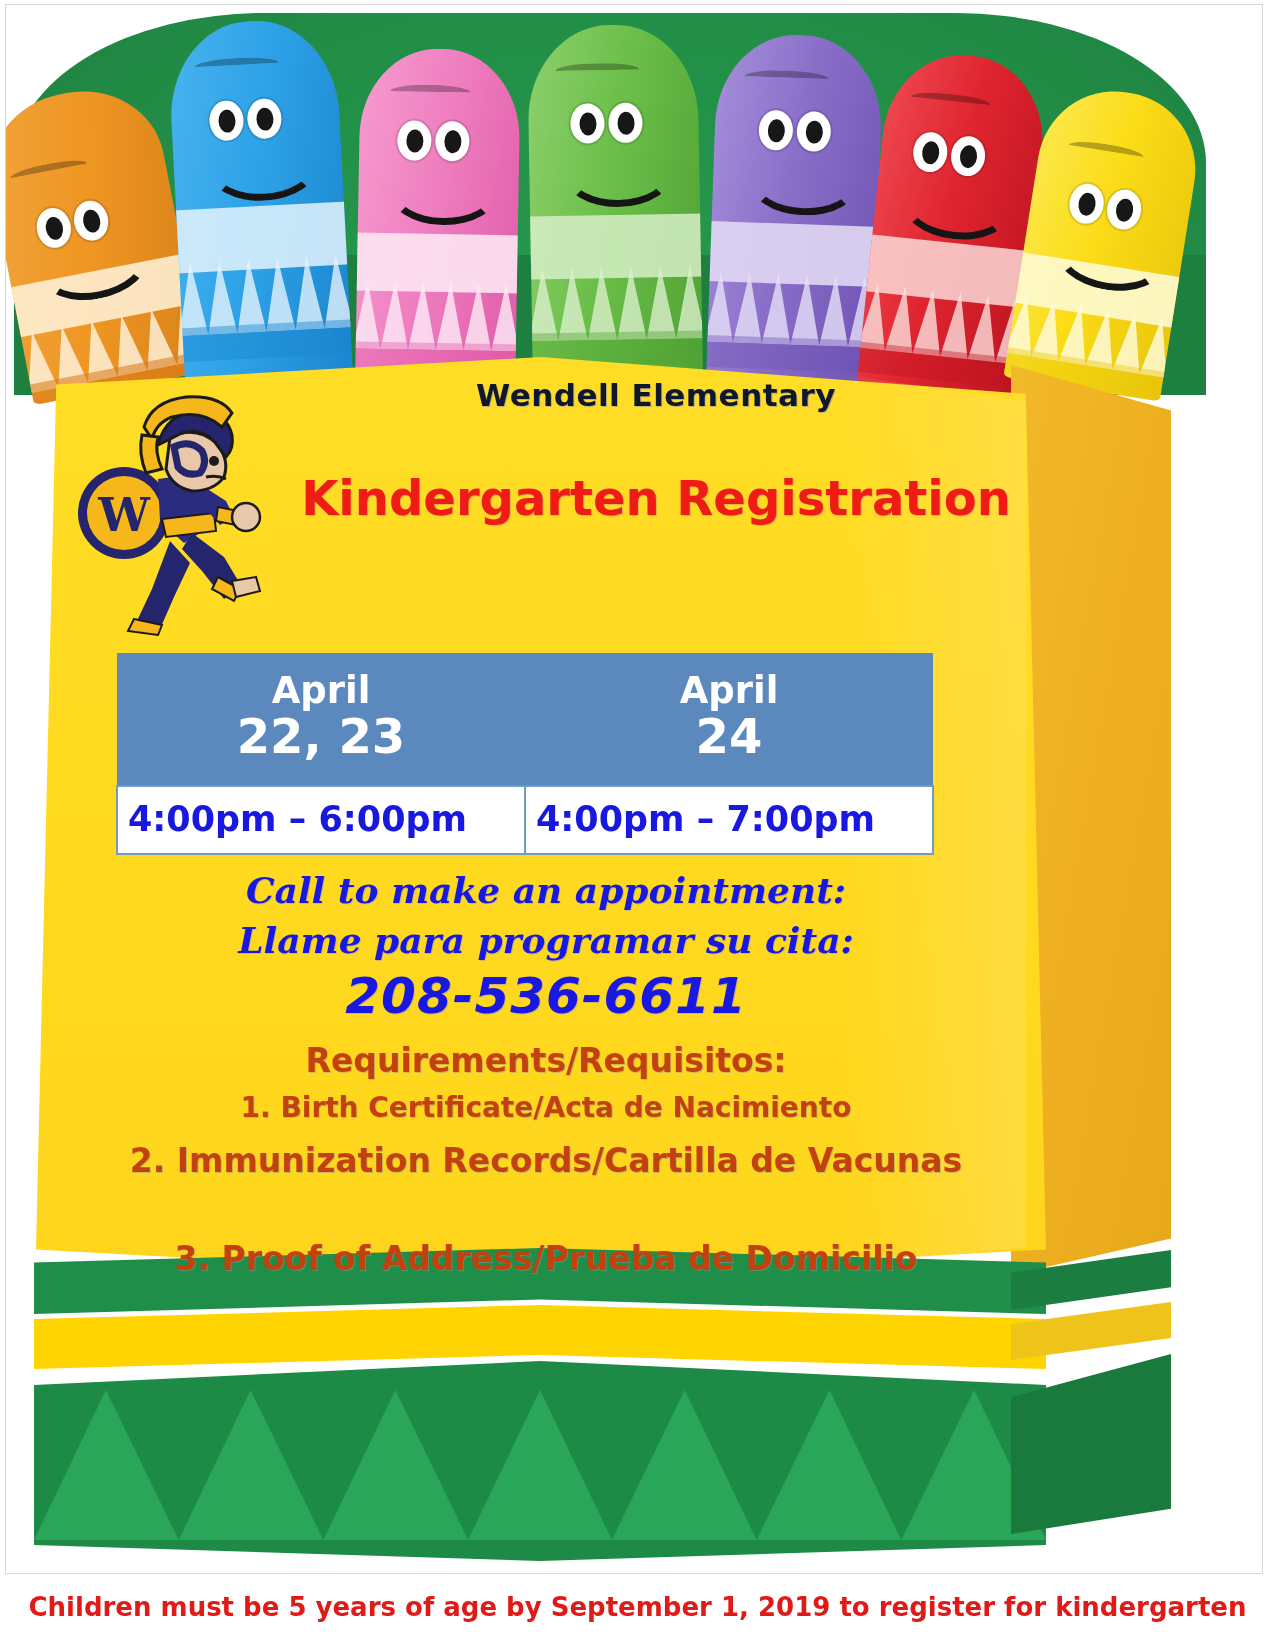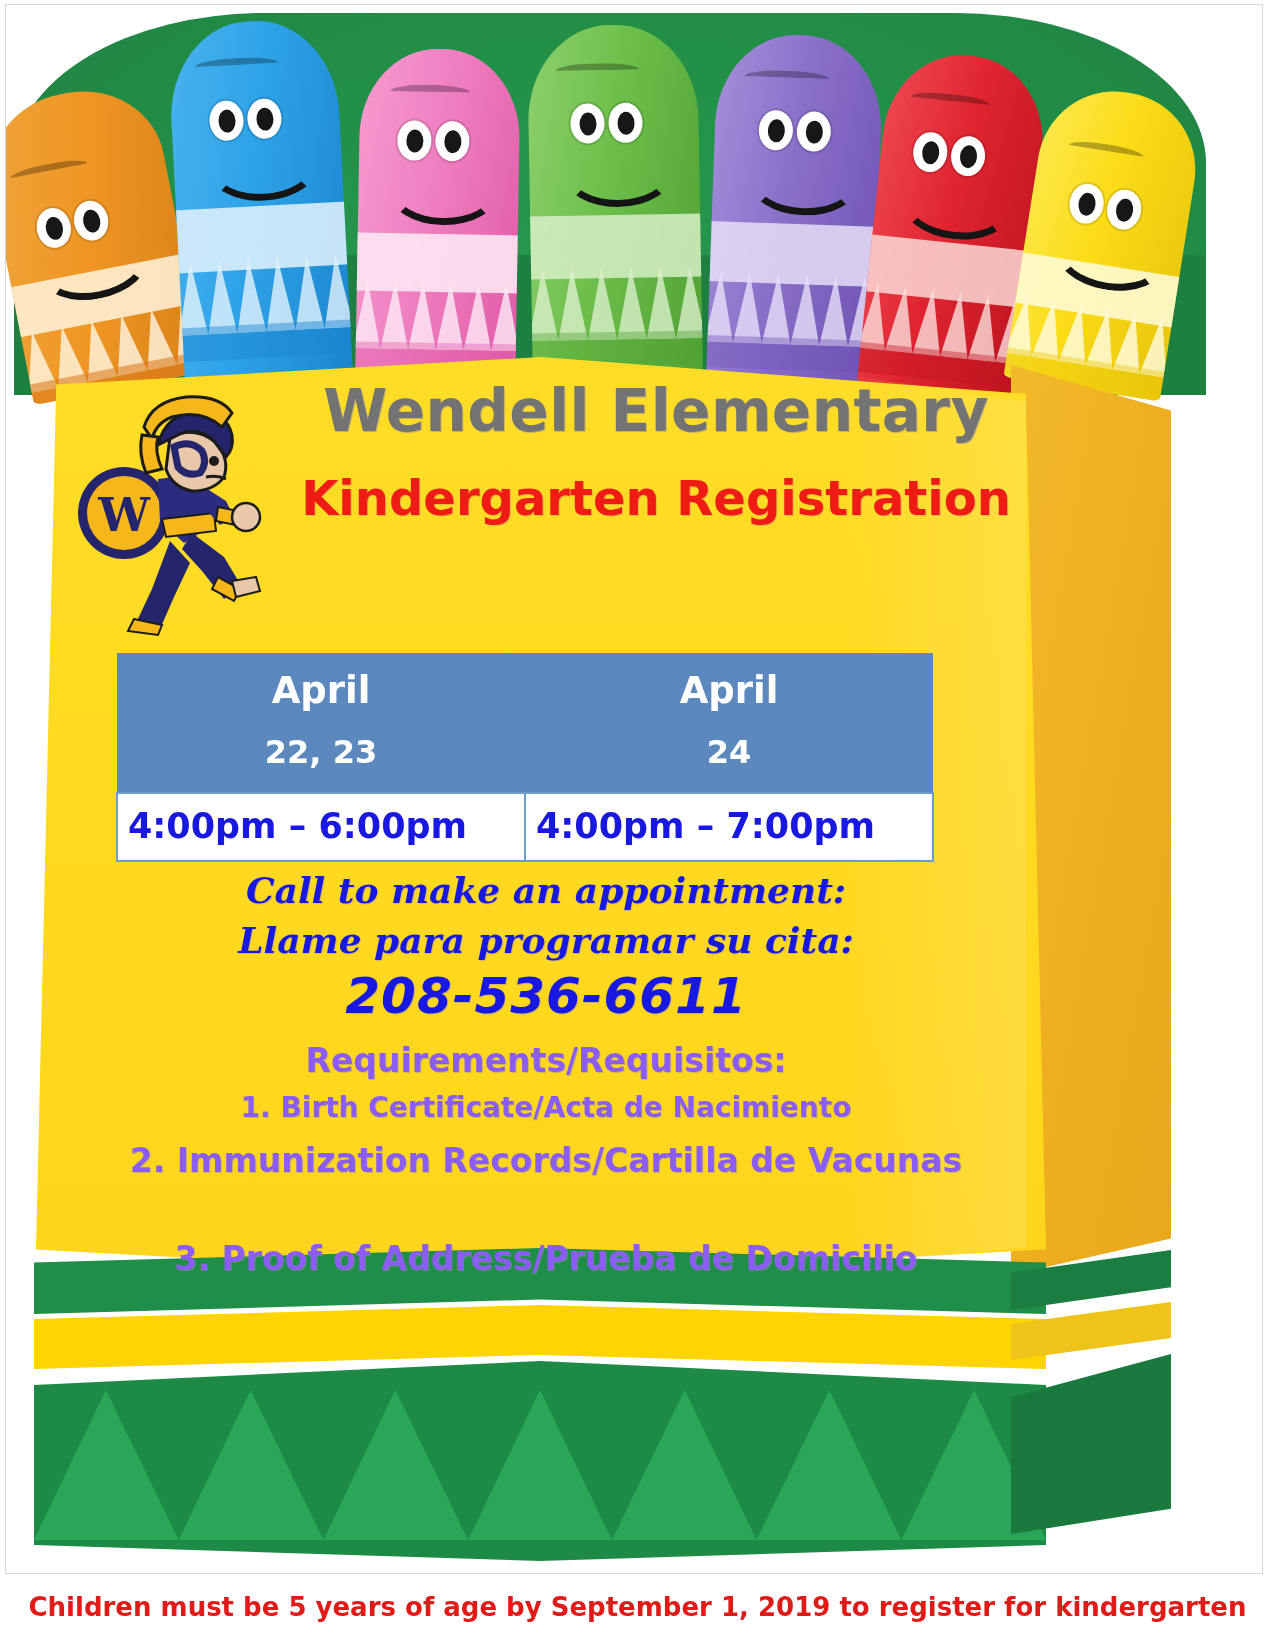--- a/index.html
+++ b/index.html
@@ -118,21 +118,21 @@
   
   .mascot{position:absolute;left:68px;top:386px;width:190px;height:250px;}
 
   
   .hd{
     position:absolute;text-align:center;left:250px;width:800px;
     font-family:"DejaVu Sans", sans-serif;
     font-weight:bold;white-space:nowrap;
   }
   #title-school{
-    top:372px;font-size:58px;color:#737373;
+    top:372px;font-size:31px;color:#0f172a;
     text-shadow:1px 1px 0 rgba(120,120,200,.45);
     letter-spacing:.5px;
   }
   #title-registration{
     top:465px;font-size:48px;color:#ef1b15;
     text-shadow:1px 1px 0 rgba(200,120,120,.4);
   }
   #title-year{
     top:558px;font-size:44px;color:#1818e0;
     text-shadow:1px 1px 0 rgba(120,120,200,.45);
@@ -141,21 +141,21 @@
   
   #sched-table{
     position:absolute;left:110px;top:648px;width:818px;
     border-collapse:collapse;table-layout:fixed;
   }
   #sched-table th{
     background:#5b89be;color:#ffffff;border:none;
     font-family:"DejaVu Sans", sans-serif;font-weight:bold;
     font-size:37px;line-height:1.08;padding:18px 0 22px;text-align:center;
   }
-  #sched-table th .dnum{display:block;font-size:32px;margin-top:24px;}
+  #sched-table th .dnum{display:block;font-size:48px;}
   #sched-table td{
     background:#ffffff;color:#1818e0;
     font-family:"DejaVu Sans", sans-serif;font-weight:bold;
     font-size:35px;padding:12px 0 14px 10px;text-align:left;
     border:2px solid #6f9cc4;
   }
   #sched-table td:first-child{border-left:2px solid #6f9cc4;}
 
   
   .script{
@@ -170,21 +170,21 @@
     top:962px;left:140px;width:800px;text-align:center;position:absolute;
     font-family:"DejaVu Sans", sans-serif;font-style:italic;font-weight:bold;
     font-size:50px;color:#1818e0;letter-spacing:1px;white-space:nowrap;
     text-shadow:1px 1px 0 rgba(130,130,210,.4);
   }
 
   
   .req{
     position:absolute;left:90px;width:900px;text-align:center;
     font-family:"DejaVu Sans", sans-serif;font-weight:bold;
-    color:#8b5cf6;white-space:nowrap;
+    color:#c2410c;white-space:nowrap;
     text-shadow:1px 1px 0 rgba(150,150,150,.5);
   }
   #req-title{top:1036px;font-size:33px;}
   #req-1{top:1086px;font-size:28px;}
   #req-2{top:1136px;font-size:33px;}
   #req-3{top:1234px;font-size:33px;}
 
   
   #footer-note{
     position:absolute;left:0;top:1592px;width:1275px;text-align:center;

